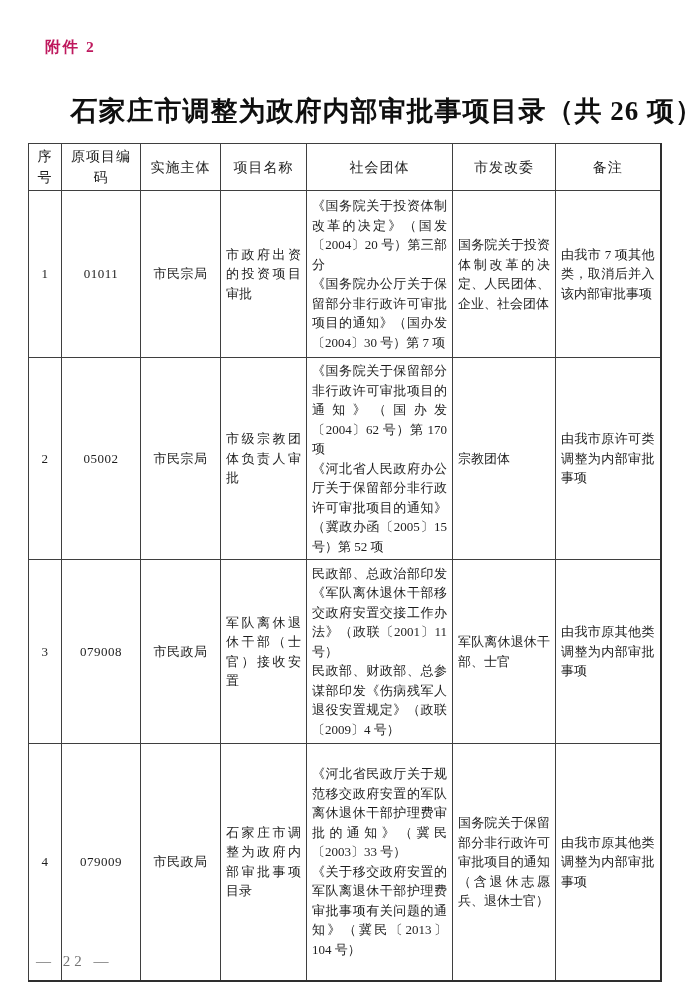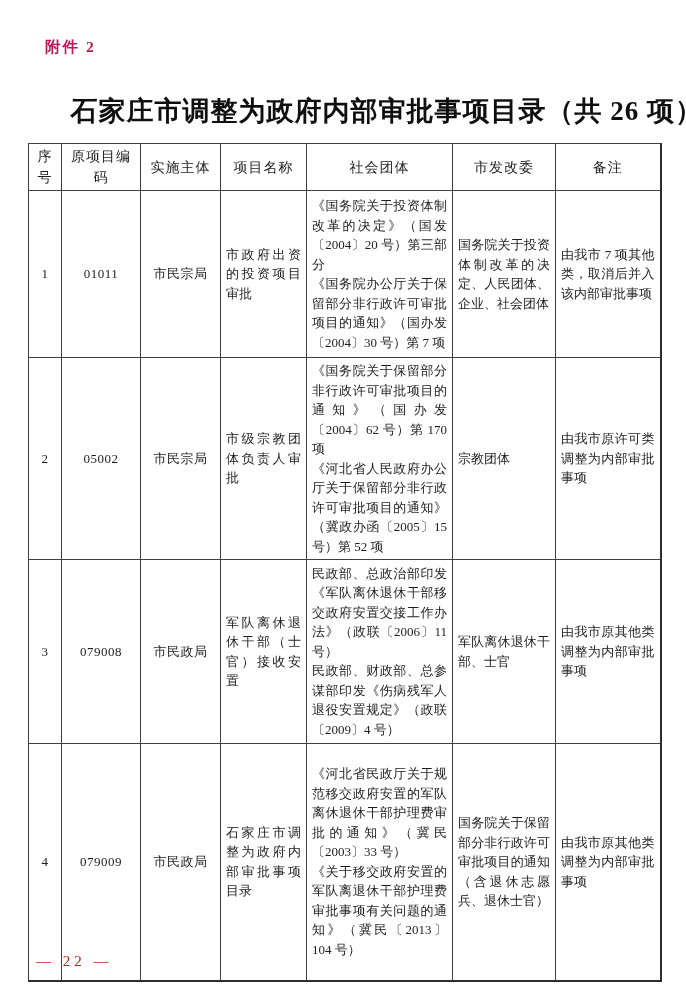--- a/index.html
+++ b/index.html
@@ -94,21 +94,21 @@
   td.c-center   { text-align: center; letter-spacing: 0.5px; }
   td.c-justify  { text-align: justify; text-align-last: left; }
   td.c-basis p  { margin: 0; text-align: justify; text-align-last: left; }
   
   .pageno {
     position: absolute;
     top: 953px;
     left: 36px;
     font-size: 15px;
     letter-spacing: 4px;
-    color: #b91c1c;
+    color: #737373;
   }
 </style>
 </head>
 <body>
 
 <div class="page">
 
 
   <div class="attachment">附件 2</div>
 
@@ -159,21 +159,21 @@
         </td>
         <td class="c-justify">宗教团体</td>
         <td class="c-justify">由我市原许可类调整为内部审批事项</td>
       </tr>
       <tr class="row-3">
         <td class="c-center">3</td>
         <td class="c-center">079008</td>
         <td class="c-center">市民政局</td>
         <td class="c-justify">军队离休退休干部（士官）接收安置</td>
         <td class="c-basis">
-          <p>民政部、总政治部印发《军队离休退休干部移交政府安置交接工作办法》（政联〔2006〕11 号）</p>
+          <p>民政部、总政治部印发《军队离休退休干部移交政府安置交接工作办法》（政联〔2001〕11 号）</p>
           <p>民政部、财政部、总参谋部印发《伤病残军人退役安置规定》（政联〔2009〕4 号）</p>
         </td>
         <td class="c-justify">军队离休退休干部、士官</td>
         <td class="c-justify">由我市原其他类调整为内部审批事项</td>
       </tr>
       <tr class="row-4">
         <td class="c-center">4</td>
         <td class="c-center">079009</td>
         <td class="c-center">市民政局</td>
         <td class="c-justify">石家庄市调整为政府内部审批事项目录</td>

